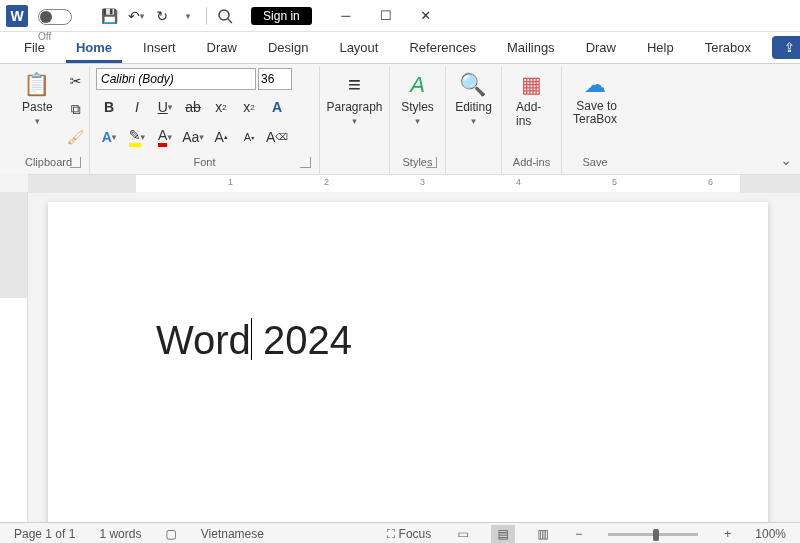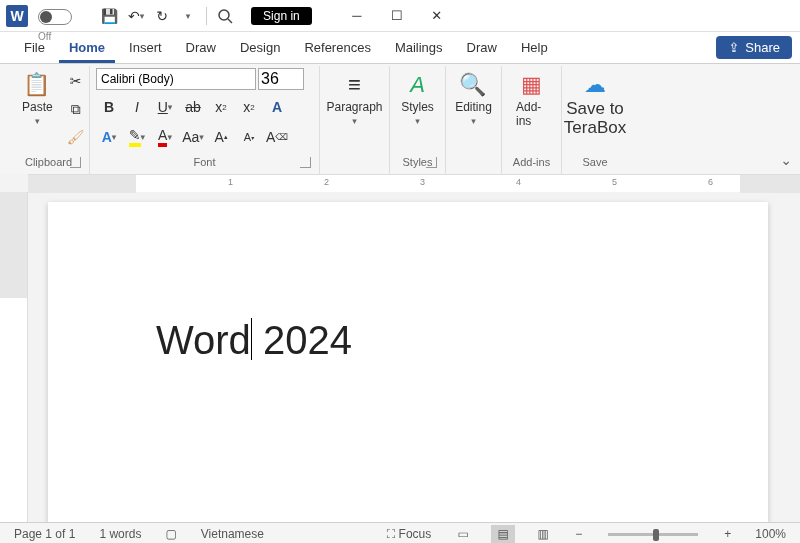--- a/index.html
+++ b/index.html
@@ -9,42 +9,42 @@
 .titlebar { height: 32px; background: #fff; display: flex; align-items: center; padding: 0 6px; border-bottom: 1px solid #e0e0e0; }
 .w-logo { width: 22px; height: 22px; background: #2b579a; color: #fff; display: flex; align-items: center; justify-content: center; font-weight: bold; font-size: 14px; border-radius: 2px; margin-right: 10px; }
 .autosave { display: flex; align-items: flex-start; gap: 6px; margin-right: 8px; flex-direction: column; }
 .toggle { width: 34px; height: 16px; border: 1px solid #888; border-radius: 10px; position: relative; background: #fff; }
 .toggle::before { content: ''; width: 12px; height: 12px; background: #555; border-radius: 50%; position: absolute; left: 1px; top: 1px; }
 .qat { display: flex; gap: 2px; align-items: center; }
 .qat-btn { width: 24px; height: 24px; display: flex; align-items: center; justify-content: center; cursor: pointer; font-size: 14px; }
 .qat-sep { width: 1px; height: 18px; background: #ccc; margin: 0 4px; }
 .doctitle { flex: 1; text-align: center; font-size: 13px; color: #444; }
 .search-btn { width: 28px; height: 24px; display: flex; align-items: center; justify-content: center; cursor: pointer; margin-right: 12px; }
-.signin { background: #000; color: #fff; padding: 2px 12px; border-radius: 3px; font-size: 12px; margin-right: 25px; cursor: pointer; }
+.signin { background: #000; color: #fff; padding: 2px 12px; border-radius: 3px; font-size: 12px; margin-right: 14px; cursor: pointer; }
 .win-btn { width: 40px; height: 28px; display: flex; align-items: center; justify-content: center; cursor: pointer; font-size: 13px; }
 
 
-.tabs { height: 32px; background: #fff; display: flex; align-items: center; padding: 0 8px 0 14px; gap: 4px; border-bottom: 1px solid #d0d0d0; }
+.tabs { height: 32px; background: #fff; display: flex; align-items: center; padding: 0 8px 0 14px; gap: 11px; border-bottom: 1px solid #d0d0d0; }
 .tab { padding: 0 10px; height: 30px; line-height: 30px; font-size: 13px; color: #333; cursor: pointer; }
 .tab.active { color: #2b579a; font-weight: 600; border-bottom: 3px solid #2b579a; }
 .share-btn { margin-left: auto; background: #2b579a; color: #fff; padding: 4px 12px; border-radius: 4px; display: flex; align-items: center; gap: 6px; font-size: 13px; cursor: pointer; }
 
 
 .ribbon { height: 110px; background: #f5f5f5; display: flex; padding: 2px 8px 0 8px; position: relative; }
 .group { border-right: 1px solid #ddd; display: flex; flex-direction: column; padding: 2px 6px; }
 .group-body { flex: 1; display: flex; align-items: flex-start; gap: 2px; }
 .group-label { font-size: 11px; color: #666; text-align: center; padding: 2px 0 4px; position: relative; }
 .group-label .launcher { position: absolute; right: 2px; bottom: 4px; width: 11px; height: 11px; border: 1px solid #999; border-top: none; border-left: none; cursor: pointer; }
 .bigbtn { display: flex; flex-direction: column; align-items: center; justify-content: center; padding: 4px 8px; cursor: pointer; font-size: 12px; gap: 2px; }
 .bigbtn .ic { font-size: 22px; }
 .smbtn { width: 26px; height: 26px; display: flex; align-items: center; justify-content: center; cursor: pointer; font-size: 14px; }
 .col { display: flex; flex-direction: column; gap: 2px; }
 .row { display: flex; gap: 2px; align-items: center; }
-.font-name { width: 160px; height: 22px; border: 1px solid #aaa; background: #fff; font-size: 12px; padding: 0 4px; }
-.font-size { width: 46px; height: 22px; border: 1px solid #aaa; background: #fff; font-size: 16px; padding: 0 2px; text-align: left; }
+.font-name { width: 160px; height: 22px; border: 1px solid #aaa; background: #fff; font-size: 12px; padding: 0 4px; font-style: italic; }
+.font-size { width: 34px; height: 22px; border: 1px solid #aaa; background: #fff; font-size: 12px; padding: 0 2px; text-align: left; }
 .caret { font-size: 9px; color: #666; }
 .collapse-r { position: absolute; right: 8px; bottom: 6px; cursor: pointer; font-size: 14px; color: #666; }
 
 
 .rulers { display: flex; background: #f3f3f3; }
 .v-ruler-space { width: 28px; height: 18px; background: #f3f3f3; }
 .h-ruler { flex: 1; height: 18px; background: #fff; position: relative; border-top: 1px solid #ddd; font-size: 9px; color: #888; }
 .h-ruler .shade-l { position: absolute; left: 0; width: 108px; height: 18px; background: #e6e6e6; }
 .h-ruler .shade-r { position: absolute; right: 0; width: 60px; height: 18px; background: #e6e6e6; }
 .h-ruler .tick { position: absolute; top: 2px; }
@@ -100,24 +100,26 @@
   <div class="win-btn">☐</div>
   <div class="win-btn">✕</div>
 </div>
 
 <div class="tabs">
   <div class="tab">File</div>
   <div class="tab active">Home</div>
   <div class="tab">Insert</div>
   <div class="tab">Draw</div>
   <div class="tab">Design</div>
+  <div class="tab">Layout</div>
   <div class="tab">References</div>
   <div class="tab">Mailings</div>
   <div class="tab">Draw</div>
   <div class="tab">Help</div>
+  <div class="tab">Terabox</div>
   <div class="share-btn">
     <span>⇪</span>
     <span>Share</span>
 
   </div>
 
 </div>
 
 <div class="ribbon">
 
@@ -225,21 +227,21 @@
         <span>Add-ins</span>
       </div>
     </div>
     <div class="group-label">Add-ins</div>
   </div>
 
   <div class="group" style="width:66px;border-right:none">
     <div class="group-body" style="justify-content:center">
       <div class="bigbtn">
         <span class="ic" style="color:#2b8ad9">☁</span>
-        <span style="text-align:center;font-size:17px;line-height:1.1">Save to TeraBox</span>
+        <span style="text-align:right;font-size:12px;line-height:1.1">Save to TeraBox</span>
       </div>
     </div>
     <div class="group-label">Save</div>
   </div>
   <div class="collapse-r">⌄</div>
 </div>
 
 <div class="rulers">
   <div class="v-ruler-space"></div>
   <div class="h-ruler">

